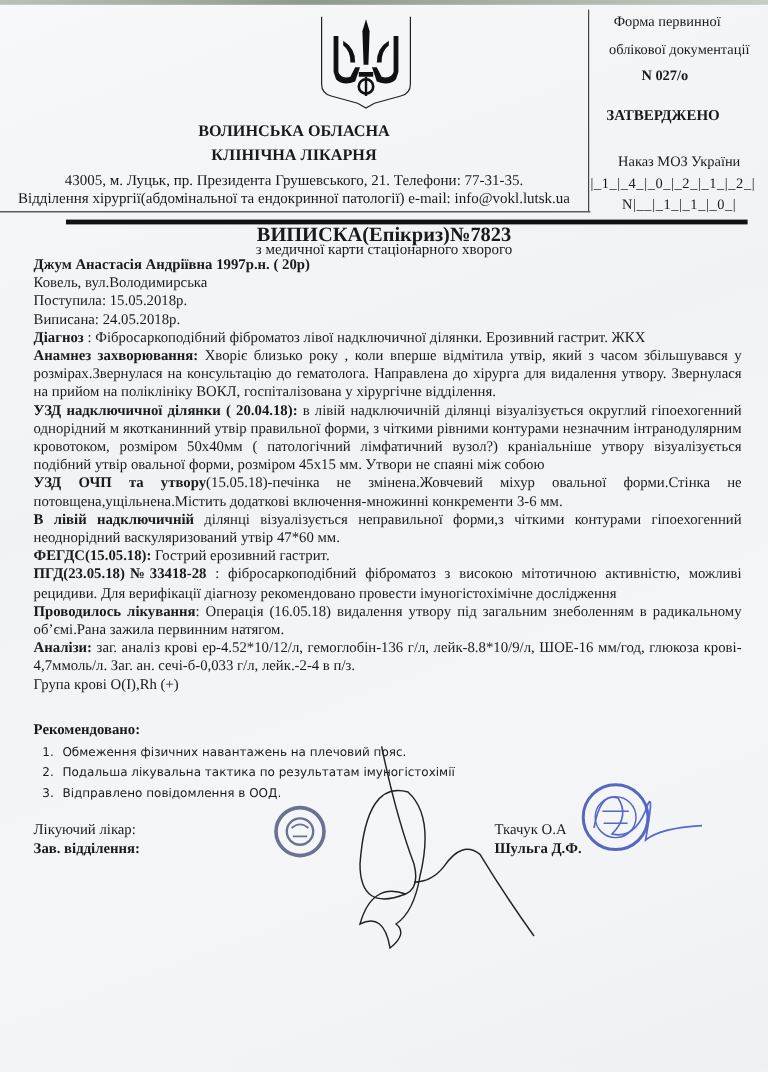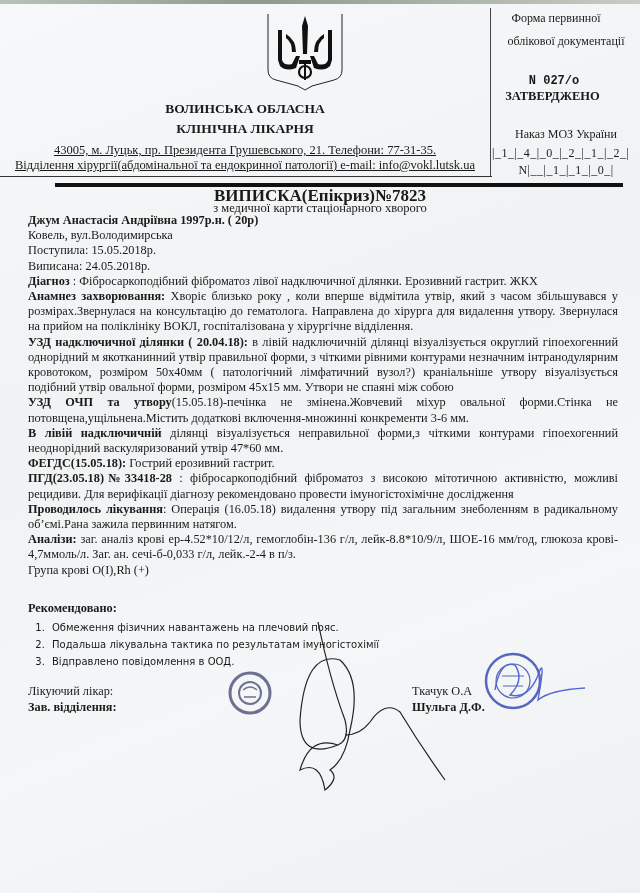--- a/index.html
+++ b/index.html
@@ -22,37 +22,37 @@
   .coat {
     position: absolute; left: 262px; top: 12px; width: 86px; height: 82px;
   }
   .hosp1, .hosp2 {
     position: absolute; left: 0; width: 490px; text-align: center;
     font-weight: bold; font-size: 13.5px;
   }
   .hosp1 { top: 101px; }
   .hosp2 { top: 121px; }
   .addr1, .addr2 {
-    position: absolute; left: 0; width: 490px; text-align: center; font-size: 12.5px; text-decoration: underline;
+    position: absolute; left: 0; width: 490px; text-align: center; font-size: 12.5px;
   }
   .addr1 { top: 143px; }
   .addr2 { top: 158px; }
   .hdr-line {
     position: absolute; left: 0; top: 176px; width: 492px; height: 1px; background: #333;
   }
   .vline {
     position: absolute; left: 490px; top: 8px; width: 1px; height: 168px; background: #444;
   }
   .form-box {
     position: absolute; left: 492px; top: 8px; width: 148px; text-align: center; font-size: 12px;
   }
   .form-box div { line-height: 1; }
   .fb1 { position: absolute; left: 0; width: 128px; top: 4px; }
   .fb2 { position: absolute; left: 0; width: 148px; top: 27px; }
-  .fb3 { position: absolute; left: 0; width: 124px; top: 67px; font-weight: bold; font-family: Liberation Mono, monospace; }
+  .fb3 { position: absolute; left: 0; width: 124px; top: 49px; font-weight: bold; }
   .fb4 { position: absolute; left: 0; width: 121px; top: 82px; font-weight: bold; font-size: 12.5px; }
   .fb5 { position: absolute; left: 0; width: 148px; top: 120px; }
   .fb6 { position: absolute; left: 0; width: 132px; top: 139px; letter-spacing: 0.5px; }
   .fb7 { position: absolute; left: 0; width: 148px; top: 156px; letter-spacing: 0.5px; }
   .thick-line {
     position: absolute; left: 55px; top: 183px; width: 568px; height: 4px; background: #111;
   }
   .doc-title {
     position: absolute; left: 0; width: 640px; top: 186px; text-align: center;
     font-weight: bold; font-size: 17px;

